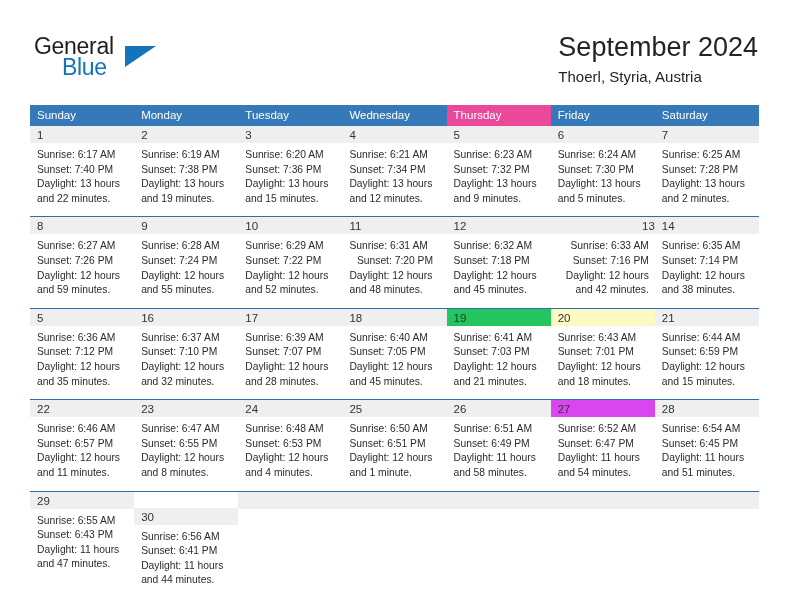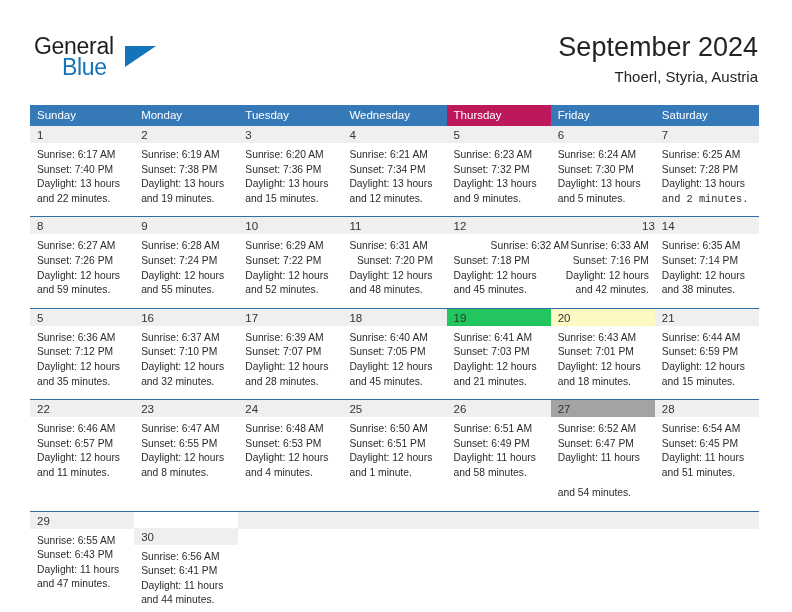--- a/index.html
+++ b/index.html
@@ -49,21 +49,21 @@
   .logo-triangle {
     position: absolute;
     left: 91px; top: 13px;
     width: 0; height: 0;
     border-left: 31px solid #1373bb;
     border-bottom: 21px solid transparent;
   }
   .title-block {
     position: absolute;
     right: 34px; top: 30px;
-    text-align: right;
+    text-align: left;
     margin-left: 43px;
   }
   .cal-title {
     font-size: 27px;
     color: #242424;
     line-height: 34px;
     font-weight: normal;
     white-space: nowrap;
   }
   .cal-subtitle {
@@ -145,21 +145,21 @@
 
   </div>
 
   <table class="calendar">
     <thead>
       <tr id="weekday-row">
           <th style="background: rgb(54, 121, 184); color: rgb(255, 255, 255);">Sunday</th>
           <th style="background: rgb(54, 121, 184); color: rgb(255, 255, 255);">Monday</th>
           <th style="background: rgb(54, 121, 184); color: rgb(255, 255, 255);">Tuesday</th>
           <th style="background: rgb(54, 121, 184); color: rgb(255, 255, 255);">Wednesday</th>
-          <th style="background: #be185d; color: rgb(255, 255, 255);">Thursday</th>
+          <th style="background: #ec4899; color: rgb(255, 255, 255);">Thursday</th>
           <th style="background: rgb(54, 121, 184); color: rgb(255, 255, 255);">Friday</th>
           <th style="background: rgb(54, 121, 184); color: rgb(255, 255, 255);">Saturday</th>
         </tr>
     </thead>
     <tbody id="calendar-body">
         <tr class="week">
           <td style="border-top-color: rgb(47, 110, 168);">
             <div class="daynum-band" style="background: rgb(239, 239, 239);">1</div>
             <div class="cell-body">
               <div style="color: rgb(43, 43, 43);">Sunrise: 6:17 AM</div>
@@ -212,21 +212,21 @@
               <div class="daylight" style="color: rgb(43, 43, 43);">Daylight: 13 hours</div>
               <div class="daylight" style="color: rgb(43, 43, 43);">and 5 minutes.</div>
             </div>
           </td>
           <td style="border-top-color: rgb(47, 110, 168);">
             <div class="daynum-band" style="background: rgb(239, 239, 239);">7</div>
             <div class="cell-body">
               <div style="color: rgb(43, 43, 43);">Sunrise: 6:25 AM</div>
               <div style="color: rgb(43, 43, 43);">Sunset: 7:28 PM</div>
               <div class="daylight" style="color: rgb(43, 43, 43);">Daylight: 13 hours</div>
-              <div class="daylight" style="color: rgb(43, 43, 43); font-family: Liberation Mono, monospace;">and 2 minutes.</div>
+              <div class="daylight" style="color: rgb(43, 43, 43);">and 2 minutes.</div>
             </div>
           </td>
         </tr>
         <tr class="week">
           <td style="border-top-color: rgb(47, 110, 168);">
             <div class="daynum-band" style="background: rgb(239, 239, 239);">8</div>
             <div class="cell-body">
               <div style="color: rgb(43, 43, 43);">Sunrise: 6:27 AM</div>
               <div style="color: rgb(43, 43, 43);">Sunset: 7:26 PM</div>
               <div class="daylight" style="color: rgb(43, 43, 43);">Daylight: 12 hours</div>
@@ -256,21 +256,21 @@
             <div class="cell-body">
               <div style="color: rgb(43, 43, 43);">Sunrise: 6:31 AM</div>
               <div style="color: rgb(43, 43, 43); text-align: center;">Sunset: 7:20 PM</div>
               <div class="daylight" style="color: rgb(43, 43, 43);">Daylight: 12 hours</div>
               <div class="daylight" style="color: rgb(43, 43, 43);">and 48 minutes.</div>
             </div>
           </td>
           <td style="border-top-color: rgb(47, 110, 168);">
             <div class="daynum-band" style="background: rgb(239, 239, 239);">12</div>
             <div class="cell-body">
-              <div style="color: rgb(43, 43, 43); margin-left: 37px;">Sunrise: 6:32 AM</div>
+              <div style="color: rgb(43, 43, 43);">Sunrise: 6:32 AM</div>
               <div style="color: rgb(43, 43, 43);">Sunset: 7:18 PM</div>
               <div class="daylight" style="color: rgb(43, 43, 43);">Daylight: 12 hours</div>
               <div class="daylight" style="color: rgb(43, 43, 43);">and 45 minutes.</div>
             </div>
           </td>
           <td style="border-top-color: rgb(47, 110, 168); text-align: right;">
             <div class="daynum-band" style="background: rgb(239, 239, 239);">13</div>
             <div class="cell-body">
               <div style="color: rgb(43, 43, 43);">Sunrise: 6:33 AM</div>
               <div style="color: rgb(43, 43, 43);">Sunset: 7:16 PM</div>
@@ -393,26 +393,26 @@
           <td style="border-top-color: rgb(47, 110, 168);">
             <div class="daynum-band" style="background: rgb(239, 239, 239);">26</div>
             <div class="cell-body">
               <div style="color: rgb(43, 43, 43);">Sunrise: 6:51 AM</div>
               <div style="color: rgb(43, 43, 43);">Sunset: 6:49 PM</div>
               <div class="daylight" style="color: rgb(43, 43, 43);">Daylight: 11 hours</div>
               <div class="daylight" style="color: rgb(43, 43, 43);">and 58 minutes.</div>
             </div>
           </td>
           <td style="border-top-color: rgb(47, 110, 168);">
-            <div class="daynum-band" style="background: #a3a3a3;">27</div>
+            <div class="daynum-band" style="background: #d946ef;">27</div>
             <div class="cell-body">
               <div style="color: rgb(43, 43, 43);">Sunrise: 6:52 AM</div>
               <div style="color: rgb(43, 43, 43);">Sunset: 6:47 PM</div>
               <div class="daylight" style="color: rgb(43, 43, 43);">Daylight: 11 hours</div>
-              <div class="daylight" style="color: rgb(43, 43, 43); margin-top: 20px;">and 54 minutes.</div>
+              <div class="daylight" style="color: rgb(43, 43, 43);">and 54 minutes.</div>
             </div>
           </td>
           <td style="border-top-color: rgb(47, 110, 168);">
             <div class="daynum-band" style="background: rgb(239, 239, 239);">28</div>
             <div class="cell-body">
               <div style="color: rgb(43, 43, 43);">Sunrise: 6:54 AM</div>
               <div style="color: rgb(43, 43, 43);">Sunset: 6:45 PM</div>
               <div class="daylight" style="color: rgb(43, 43, 43);">Daylight: 11 hours</div>
               <div class="daylight" style="color: rgb(43, 43, 43);">and 51 minutes.</div>
             </div>

